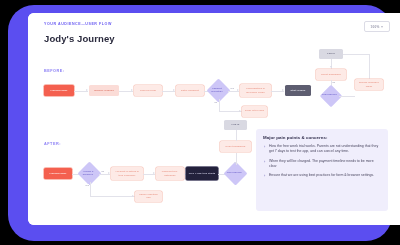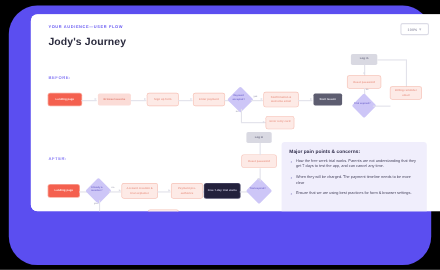--- a/index.html
+++ b/index.html
@@ -7,21 +7,21 @@
   body{font-family:"Liberation Sans",sans-serif;}
 
   #stage{position:relative;width:400px;height:245px;background:#000;}
 
   
   #frame{
     position:absolute;left:8px;top:5px;width:384px;height:236px;
     background:#5b4ef0;border-radius:26px;
   }
   #frame-inner{
-    position:absolute;left:20px;top:8px;width:372px;height:179px;
+    position:absolute;left:20px;top:8px;width:372px;height:212px;
     background:#ffffff;border-radius:6px 0 0 6px;overflow:hidden;
   }
 
   
   #canvas{position:absolute;inset:0;background:#fff;}
 
   .eyebrow{
     position:absolute;left:16px;top:9px;
     font-size:3.6px;letter-spacing:.55px;font-weight:700;
     color:#6a5cf2;text-transform:uppercase;white-space:nowrap;

